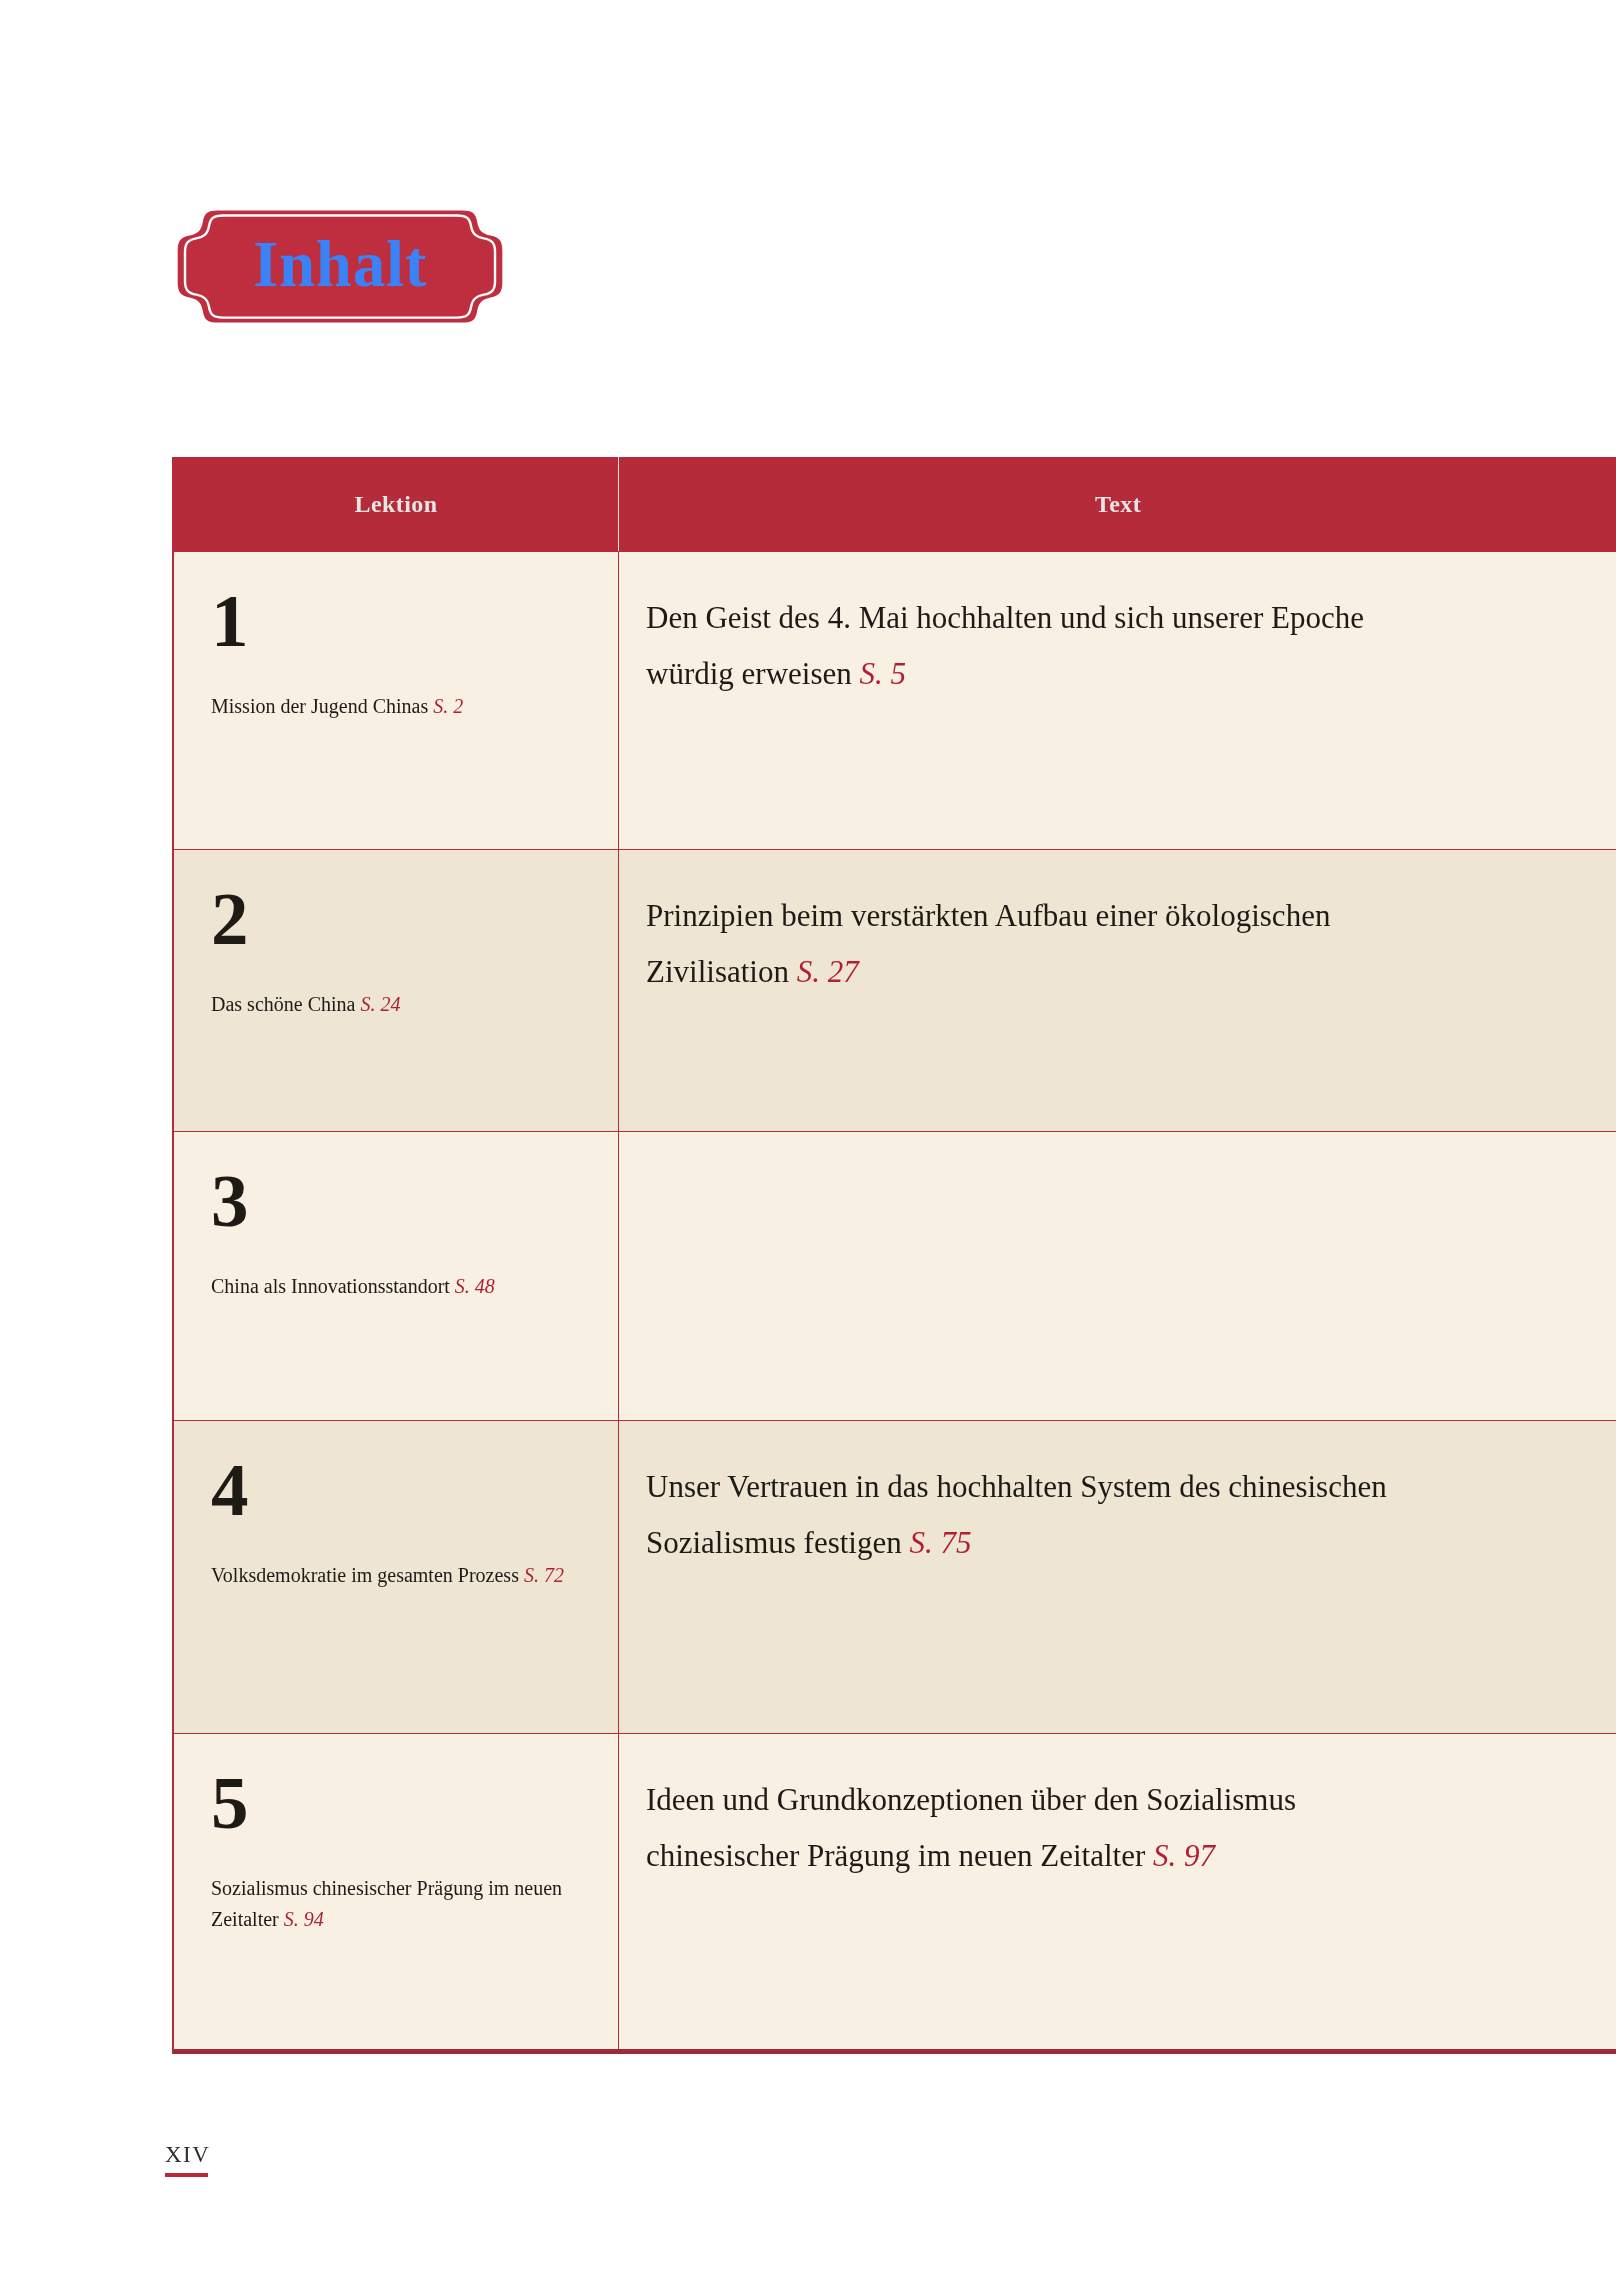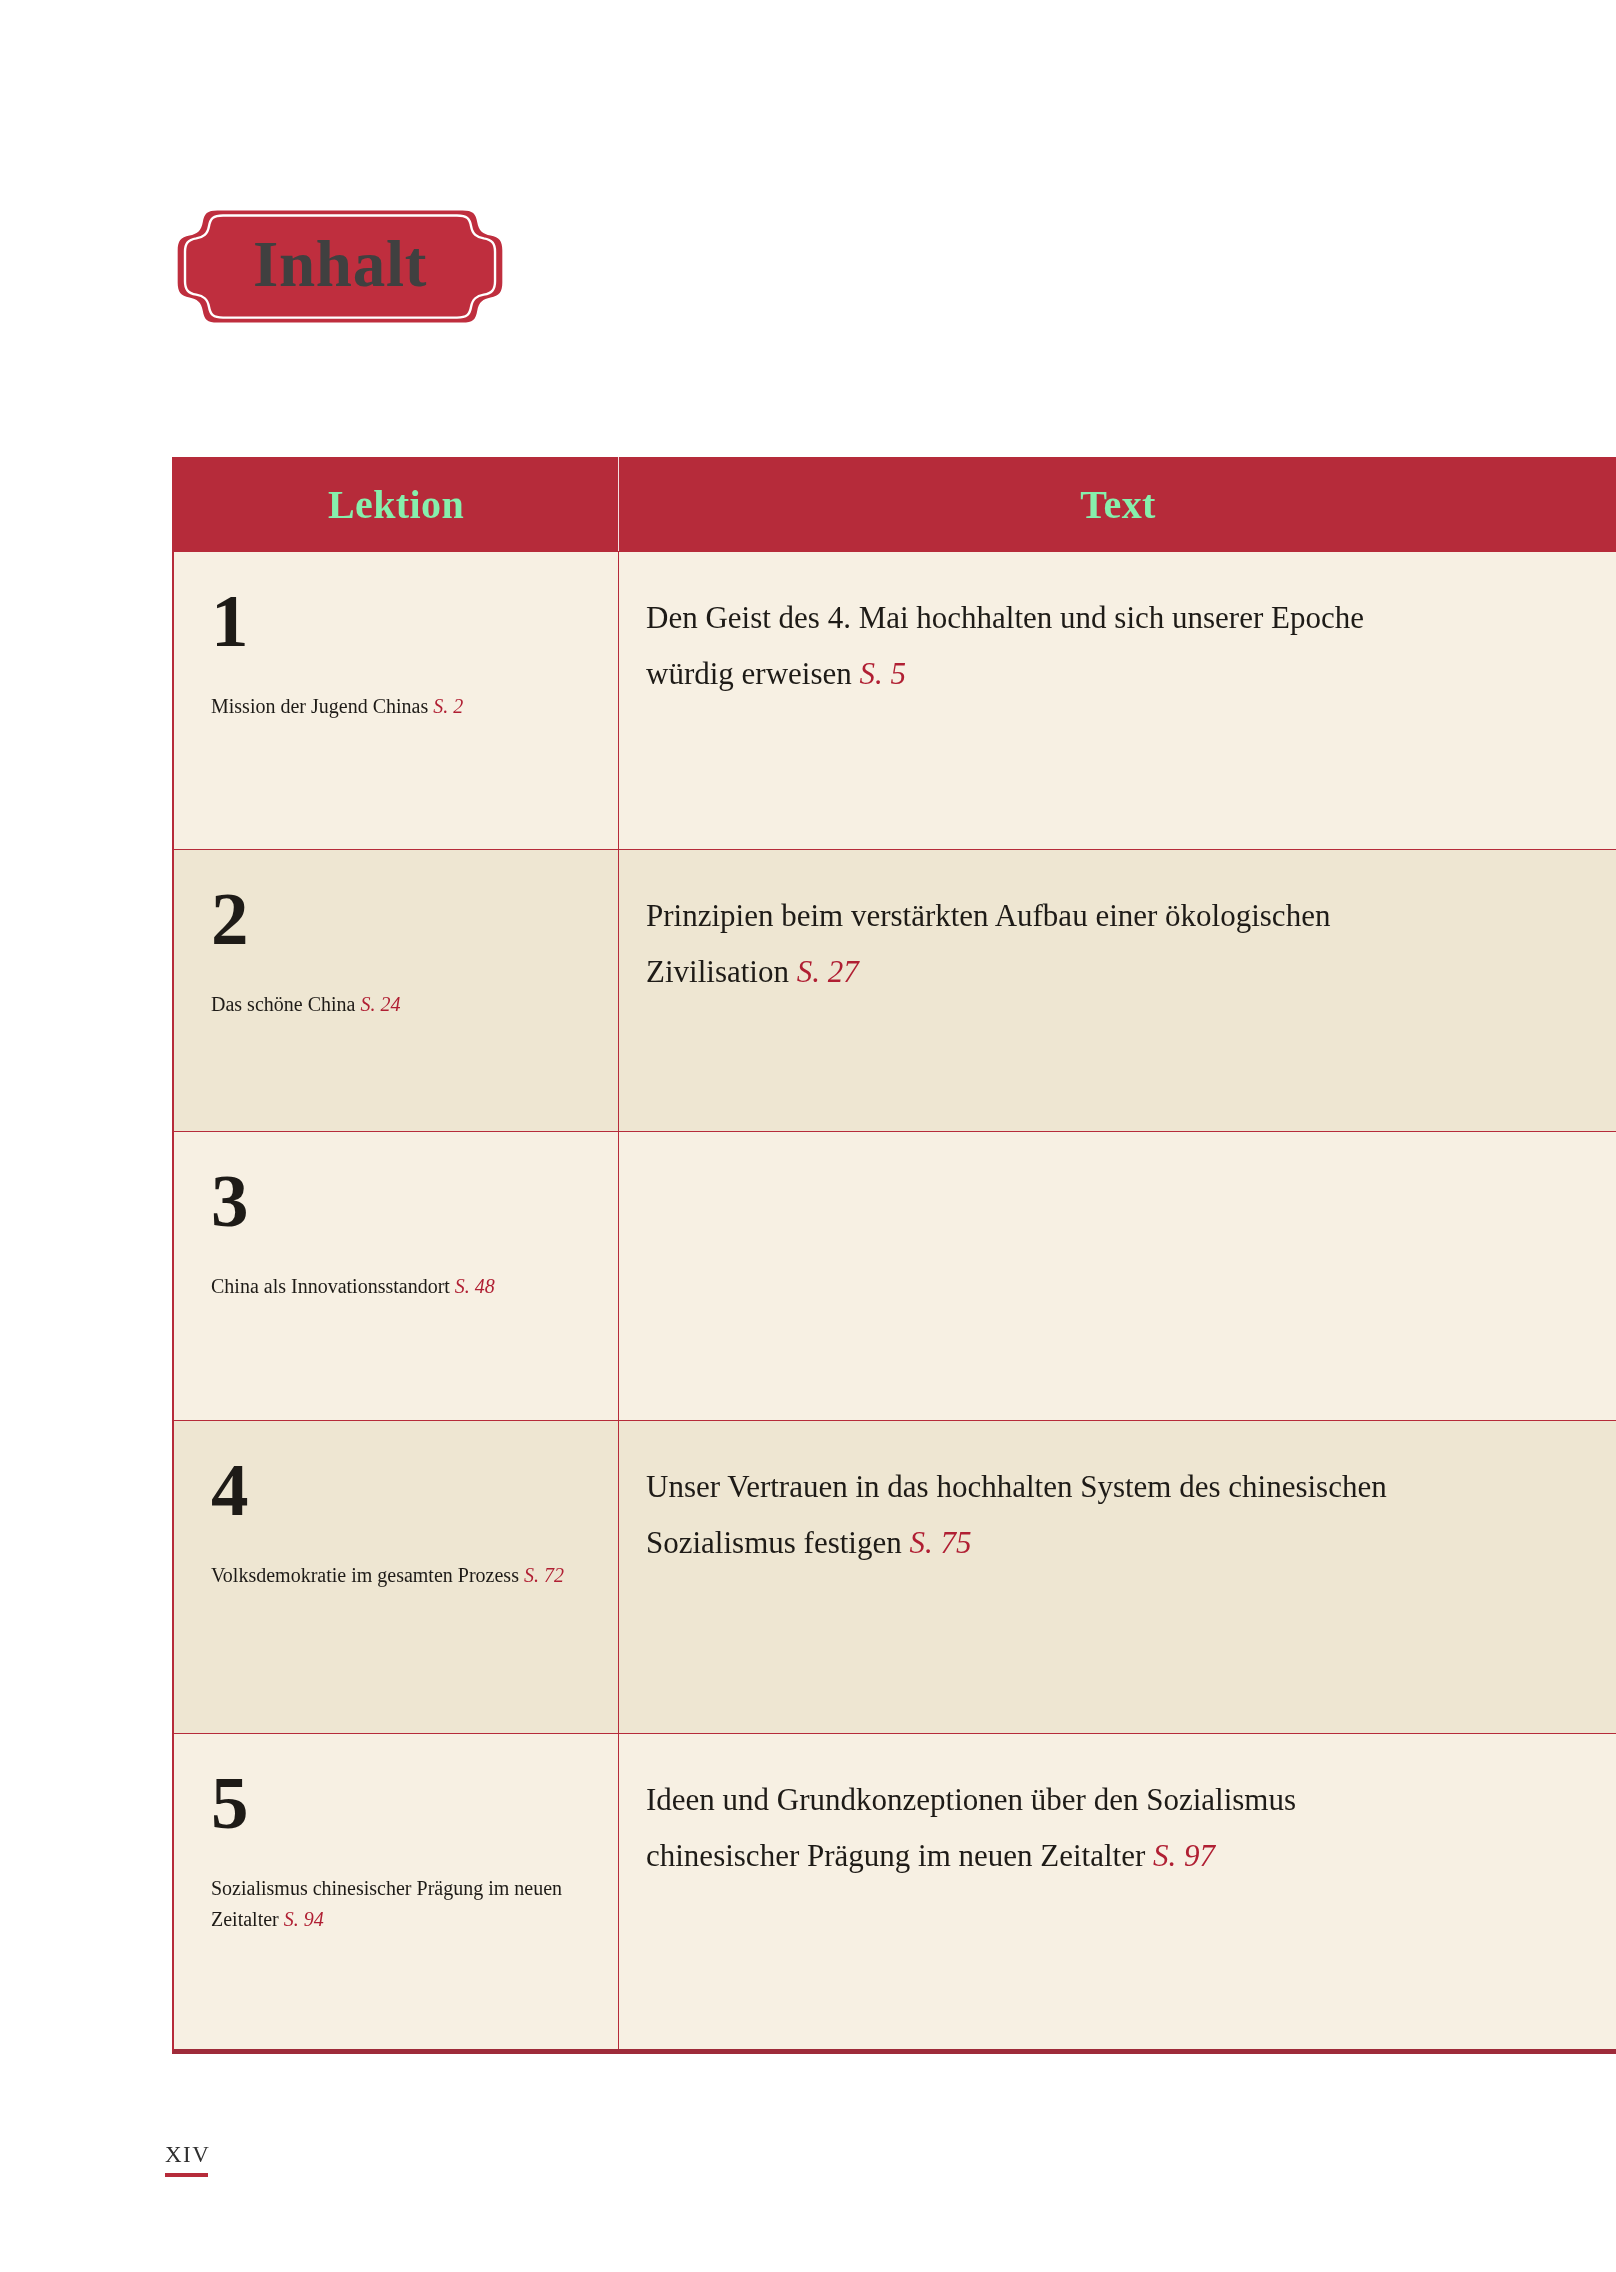--- a/index.html
+++ b/index.html
@@ -19,35 +19,35 @@
     background:var(--paper);
     font-family:"Liberation Serif","DejaVu Serif",serif;
     color:var(--ink);
   }
 
   
   .badge{position:absolute;left:173px;top:206px;width:334px;height:121px;}
   .badge svg{position:absolute;left:0;top:0;width:100%;height:100%;}
   .badge-label{
     position:absolute;inset:0;display:flex;align-items:center;justify-content:center;
-    color:#404040;font-size:65px;font-weight:700;letter-spacing:0.7px;
+    color:#3b82f6;font-size:65px;font-weight:700;letter-spacing:0.7px;
     padding-bottom:4.4px;
   }
 
   
   .toc{
     position:absolute;left:172px;top:457px;width:1445px;
     border-left:2.2px solid var(--accent);
     border-bottom:5.2px solid var(--accent-dark);
     box-sizing:border-box;
   }
   .thead{display:flex;height:94px;background:var(--accent);}
   .th{
     display:flex;align-items:center;justify-content:center;
-    color:#86efac;font-size:40px;font-weight:700;letter-spacing:0.4px;
+    color:#e5e5e5;font-size:24px;font-weight:700;letter-spacing:0.4px;
   }
   .th-lektion{width:445px;border-right:1.5px solid rgba(255,255,255,0.85);box-sizing:border-box;}
   .th-text{flex:1;}
 
   .row{display:flex;border-top:1.5px solid var(--accent);box-sizing:border-box;}
   .row:first-of-type{border-top:none;}
   .row.light{background:var(--row-light);}
   .row.dark{background:var(--row-dark);}
   .r1{height:298px;} .r2{height:282px;} .r3{height:289px;} .r4{height:313px;} .r5{height:316px;}
 

